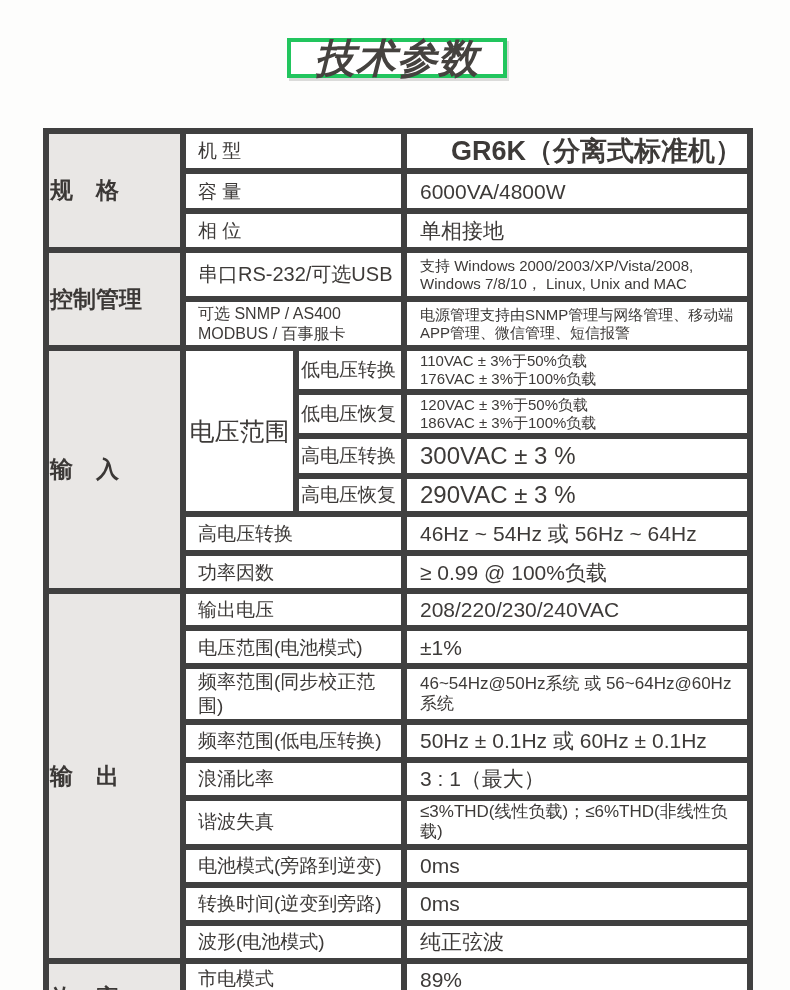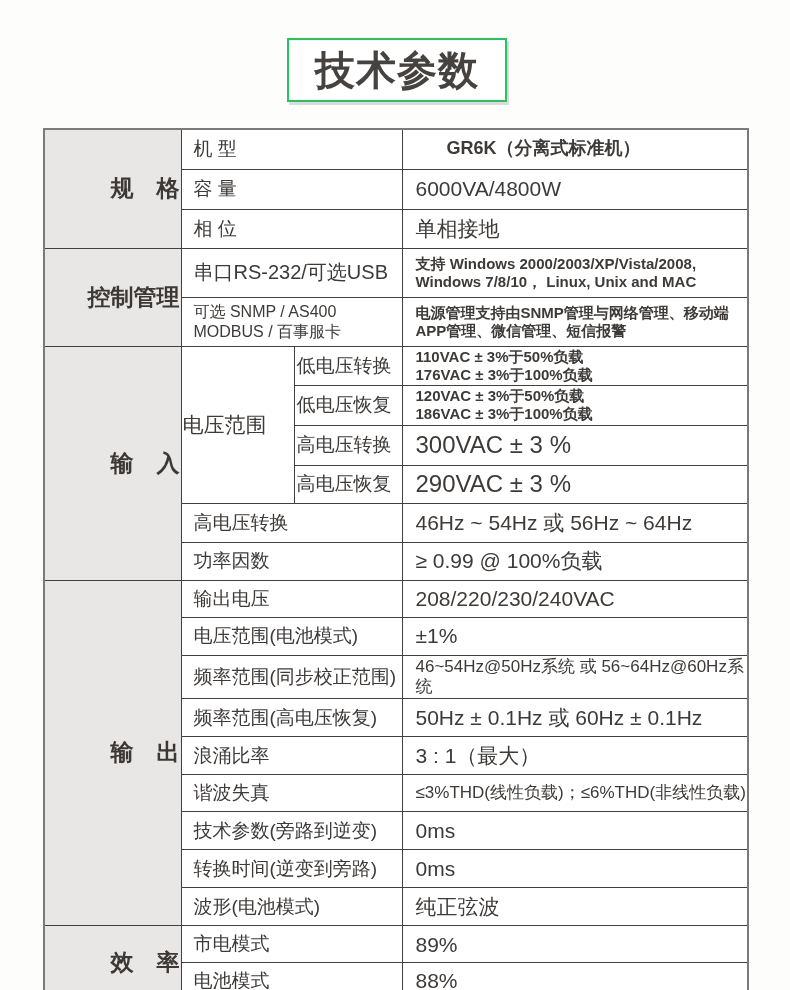--- a/index.html
+++ b/index.html
@@ -5,76 +5,77 @@
   html,body{margin:0;padding:0;}
   body{
     width:790px;height:990px;
     background:#fdfdfc;
     font-family:"Liberation Sans", sans-serif;
     color:#3d3a38;
     position:relative;
     overflow:hidden;
   }
   .title-box{
-    position:absolute;left:287px;top:38px;width:220px;height:64px;
+    position:absolute;left:287px;top:38px;width:220px;height:40px;
     background:#ffffff;
-    border:2px solid #22c55e;
+    border:4px solid #22c55e;
     box-shadow:2px 3px 0 rgba(120,118,116,0.25);
     display:flex;align-items:center;justify-content:center;
     box-sizing:border-box;
+    font-style:italic;
   }
   .title-box span{
     font-size:40px;font-weight:bold;color:#45423f;letter-spacing:1px;
   }
   table.spec{
     position:absolute;left:43px;top:128px;
     width:704px;
     border-collapse:collapse;
     table-layout:fixed;
     border:2px solid #7d7b79;
     background:#ffffff;
   }
   table.spec td{
-    border:1px solid #404040;
+    border:6px solid #404040;
     vertical-align:middle;
     box-sizing:border-box;
     overflow:hidden;
   }
   td.group{
     background:#e9e7e5;
     font-weight:bold;
     font-size:23px;
-    text-align:right;
+    text-align:left;
     color:#3b3836;
     white-space:pre-line;
   }
   td.label{
     font-size:19px;
     padding-left:12px;
     white-space:pre-line;
     line-height:1.25;
   }
   td.label-mid{
-    font-size:21px;
-    text-align:left;
+    font-size:25px;
+    text-align:center;
   }
   td.sublabel{
     font-size:19px;
     padding-left:2px;
   }
   td.value{
     font-size:21px;
     padding-left:13px;
     line-height:1.2;
     white-space:pre-line;
   }
-  td.value.vsmall{font-size:15px;font-weight:bold;}
+  td.value.vsmall{font-size:15px;}
   td.value.vmid{font-size:17px;margin-left:28px;}
   td.value.v20{font-size:24px;}
-  td.value.vbold{font-weight:bold;font-size:18px;padding-left:44px;}
+  td.value.vbold{font-weight:bold;font-size:27px;padding-left:44px;}
 </style>
 </head>
 <body>
 
 <div class="title-box">
   <span>技术参数</span>
 </div>
 
 <table class="spec">
   <colgroup>
@@ -147,33 +148,33 @@
   </tr>
   <tr style="height:38px">
     <td class="label" colspan="2">电压范围(电池模式)</td>
     <td class="value">±1%</td>
   </tr>
   <tr style="height:37px">
     <td class="label" colspan="2">频率范围(同步校正范围)</td>
     <td class="value vmid">46~54Hz@50Hz系统 或 56~64Hz@60Hz系统</td>
   </tr>
   <tr style="height:38px">
-    <td class="label" colspan="2">频率范围(高电压恢复)</td>
+    <td class="label" colspan="2">频率范围(低电压转换)</td>
     <td class="value">50Hz ± 0.1Hz 或 60Hz ± 0.1Hz</td>
   </tr>
   <tr style="height:38px">
     <td class="label" colspan="2">浪涌比率</td>
     <td class="value">3 : 1（最大）</td>
   </tr>
   <tr style="height:37px">
     <td class="label" colspan="2">谐波失真</td>
     <td class="value vmid">≤3%THD(线性负载)；≤6%THD(非线性负载)</td>
   </tr>
   <tr style="height:38px">
-    <td class="label" colspan="2">技术参数(旁路到逆变)</td>
+    <td class="label" colspan="2">电池模式(旁路到逆变)</td>
     <td class="value">0ms</td>
   </tr>
   <tr style="height:38px">
     <td class="label" colspan="2">转换时间(逆变到旁路)</td>
     <td class="value">0ms</td>
   </tr>
   <tr style="height:38px">
     <td class="label" colspan="2">波形(电池模式)</td>
     <td class="value">纯正弦波</td>
   </tr>

